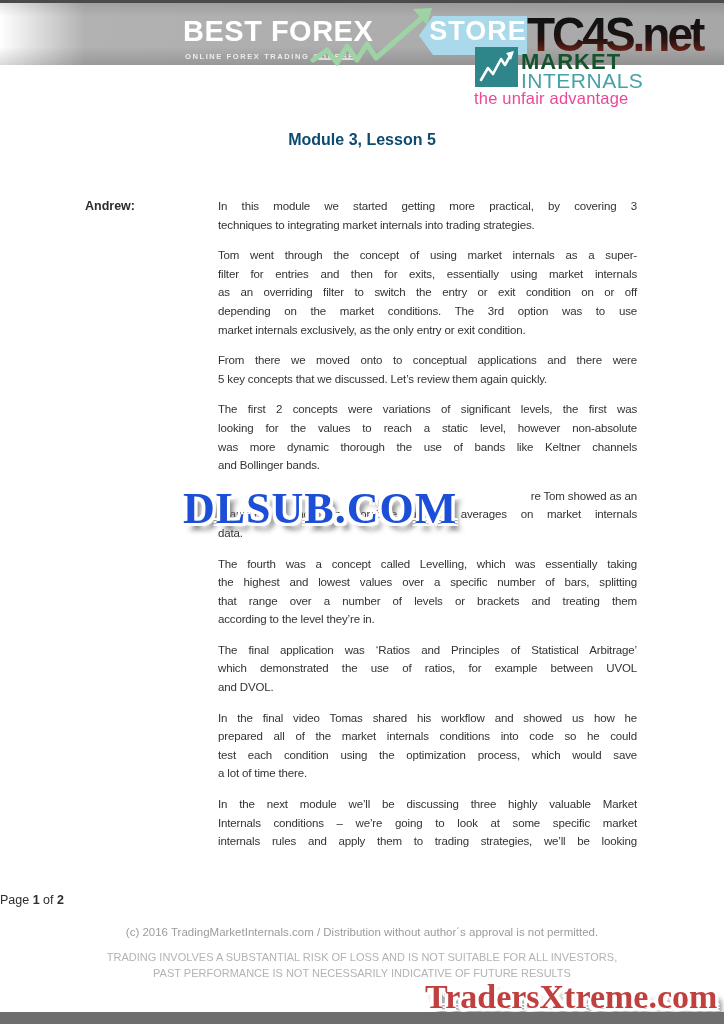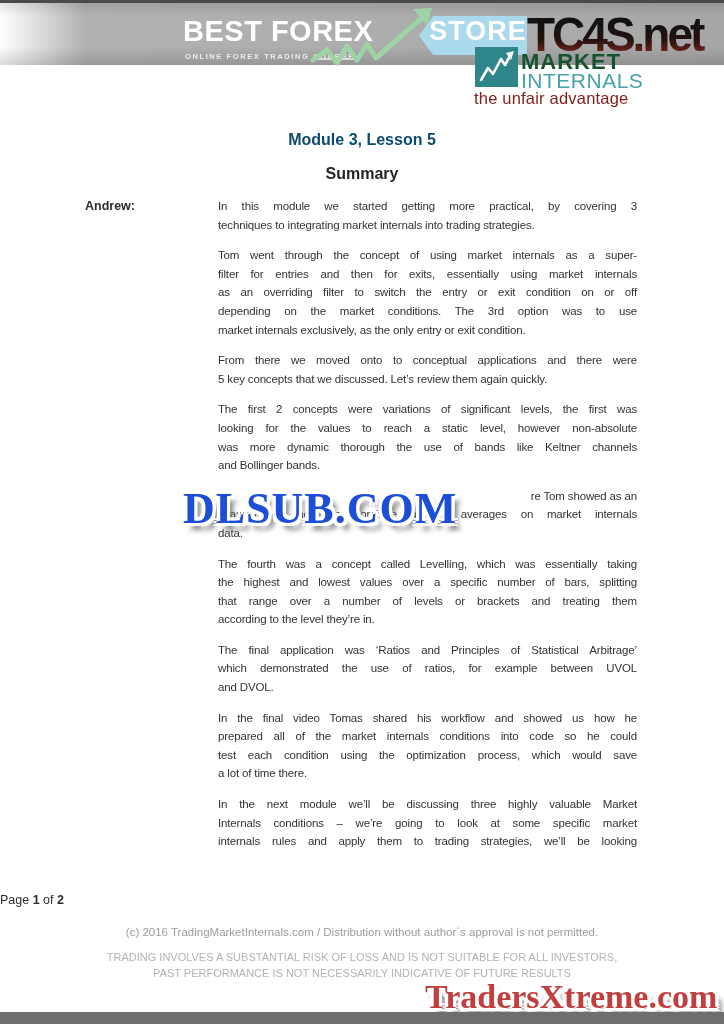--- a/index.html
+++ b/index.html
@@ -27,21 +27,21 @@
         background:linear-gradient(180deg,#121212 30%,#241210 62%,#6d2318 88%,#8a2c1d 100%);
         -webkit-background-clip:text;background-clip:text;color:transparent;
         -webkit-text-fill-color:transparent;transform:scaleY(1.04);}
 
   
   .mi-square{position:absolute;left:475px;top:47px;width:43px;height:40px;background:#2e868a;}
   .mi-market{position:absolute;left:521px;top:49px;font-size:22px;font-weight:bold;color:#14532d;
              letter-spacing:1px;white-space:nowrap;}
   .mi-internals{position:absolute;left:521px;top:69px;font-size:21px;color:#45a2a7;
                 letter-spacing:.5px;white-space:nowrap;}
-  .mi-tagline{position:absolute;left:474px;top:89px;font-size:16.5px;color:#7f1d1d;
+  .mi-tagline{position:absolute;left:474px;top:89px;font-size:16.5px;color:#ec4899;
               letter-spacing:.2px;white-space:nowrap;}
 
   
   .doc-title{position:absolute;left:0;top:131px;width:724px;text-align:center;
              font-size:16px;font-weight:bold;color:#0c4a6e;}
   .doc-subtitle{position:absolute;left:0;top:165px;width:724px;text-align:center;
                 font-size:16px;font-weight:bold;color:#262626;}
   .speaker{position:absolute;left:85px;top:199px;font-size:12.5px;font-weight:bold;color:#2c2c2c;}
   .paragraphs{position:absolute;left:218px;top:197px;width:419px;color:#333333;
               font-size:11.5px;letter-spacing:-.15px;}
@@ -96,21 +96,20 @@
     <svg width="43" height="40" viewBox="0 0 43 40">
       <polyline points="6,33 13,21 18,27 26,12 30,18 35,9" fill="none" stroke="#ffffff" stroke-width="2.6" stroke-linejoin="round" stroke-linecap="round"></polyline>
       <polygon points="31,6 39,4 36,13" fill="#ffffff"></polygon>
     </svg>
   </div>
   <div class="mi-market">MARKET</div>
   <div class="mi-internals">INTERNALS</div>
   <div class="mi-tagline">the unfair advantage</div>
 
   <div class="doc-title">Module 3, Lesson 5</div>
-  <div class="doc-subtitle">Summary</div>
 
   <div class="speaker">Andrew:</div>
   <div class="paragraphs" id="paragraphs">
       <div class="para">
         <div class="line">In this module we started getting more practical, by covering 3</div>
         <div class="line last">techniques to integrating market internals into trading strategies.</div>
       </div>
       <div class="para">
         <div class="line">Tom went through the concept of using market internals as a super-</div>
         <div class="line">filter for entries and then for exits, essentially using market internals</div>

